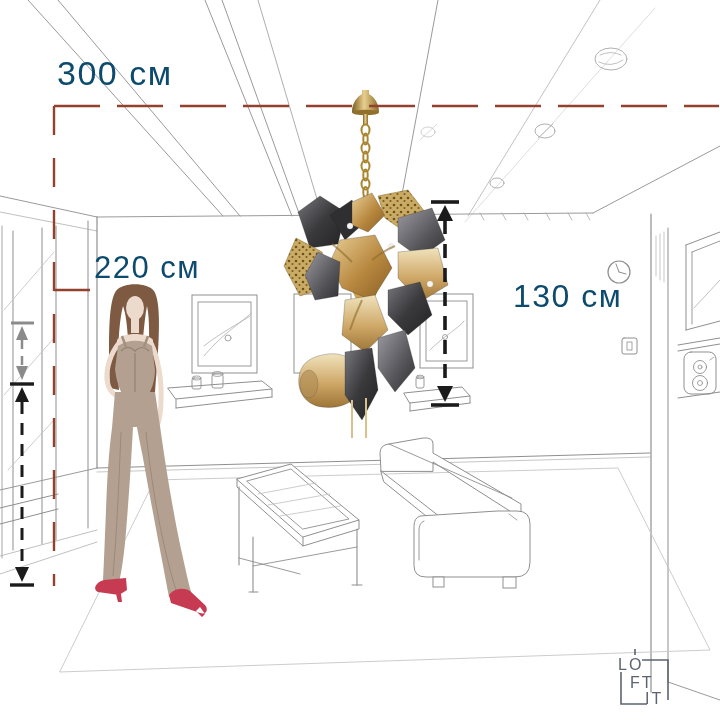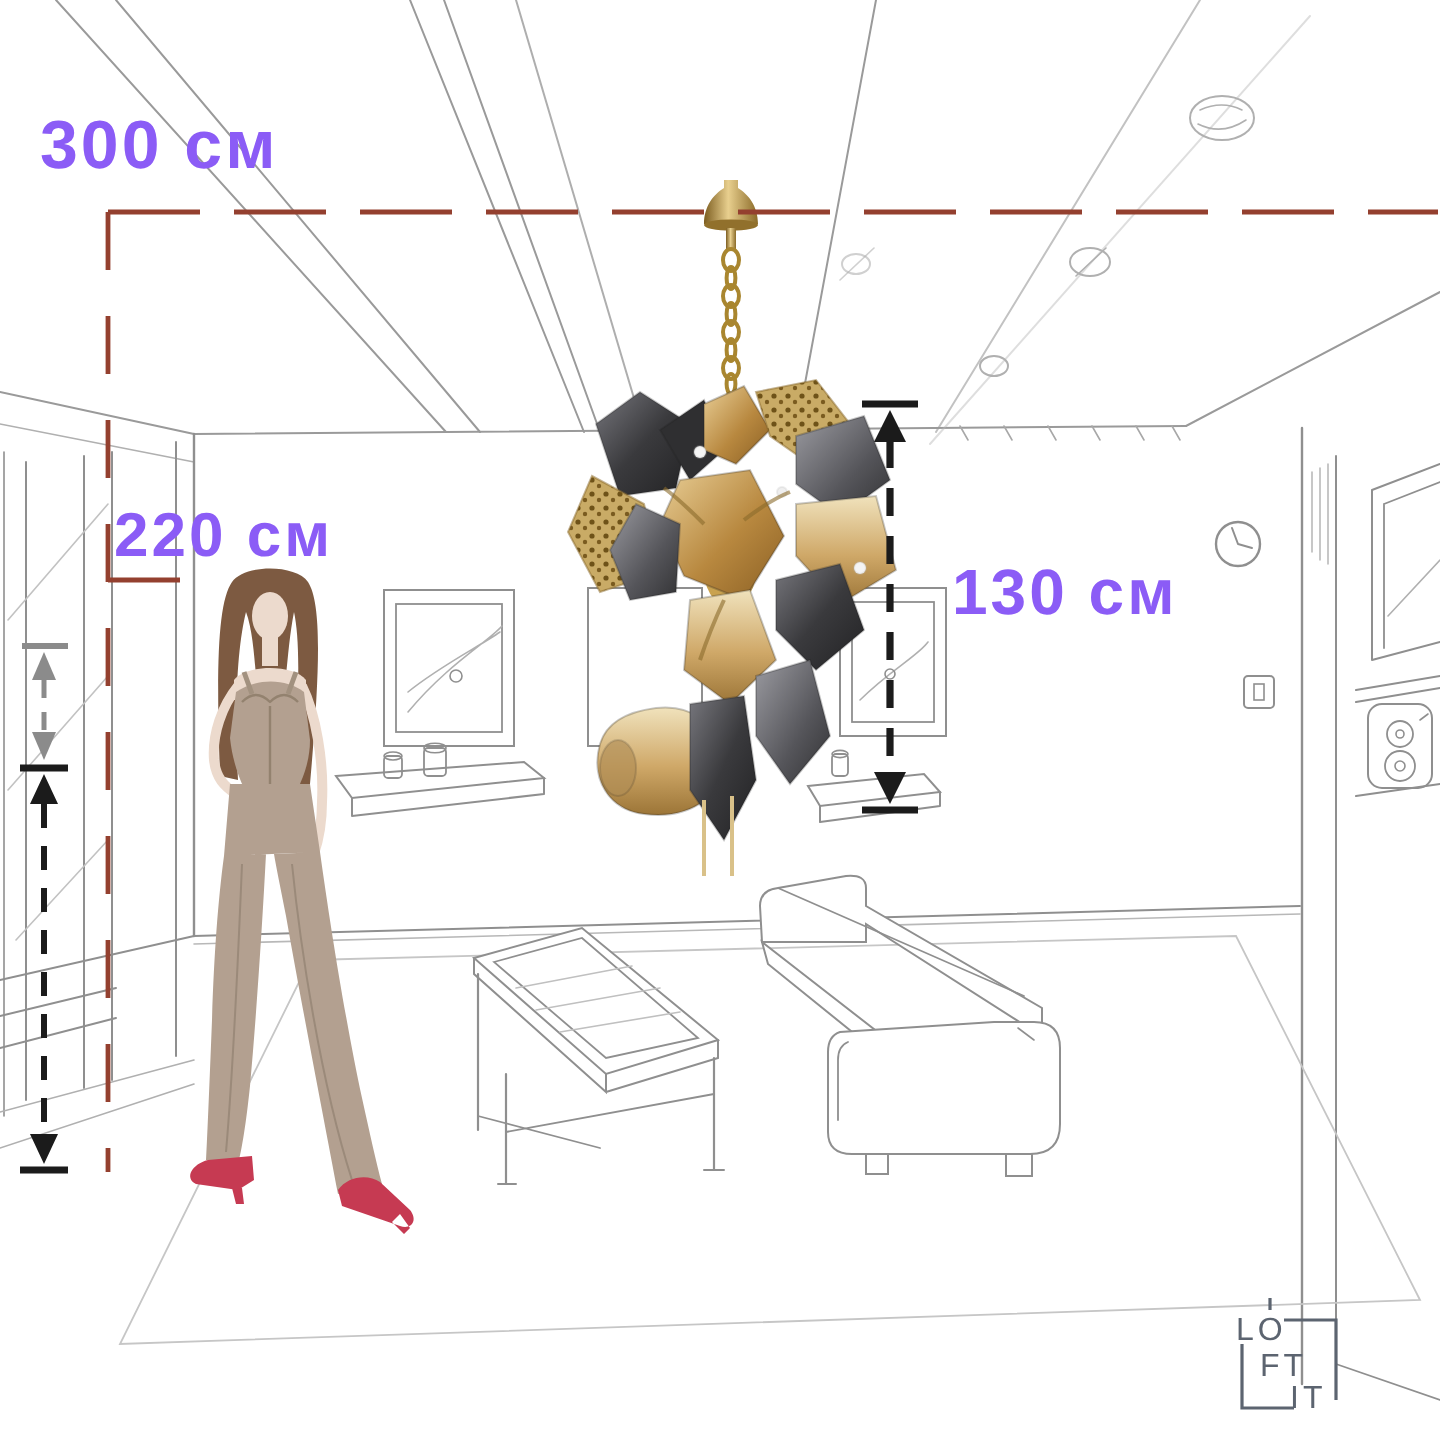--- a/index.html
+++ b/index.html
@@ -1,20 +1,20 @@
 <!DOCTYPE html>
 <html><head>
 <meta charset="utf-8">
 <style>
   html,body{margin:0;padding:0;background:#ffffff;}
   .stage{position:relative;width:720px;height:720px;background:#ffffff;overflow:hidden;
          font-family:"Liberation Sans",sans-serif;}
   .scene{position:absolute;left:0;top:0;}
-  .label{position:absolute;font-weight:700;color:#8b5cf6;letter-spacing:1.5px;line-height:1;
-         font-family:"Liberation Sans",sans-serif;white-space:nowrap;}
+  .label{position:absolute;font-weight:400;color:#0c4a6e;letter-spacing:1.5px;line-height:1;
+         font-family:"Liberation Sans",sans-serif;white-space:nowrap;margin-left:37px;}
   .label-300{left:20px;top:56px;font-size:34px;}
   .label-170{left:57px;top:252px;font-size:31px;}
   .label-130{left:476px;top:280px;font-size:32px;}
   .label-0{left:18px;top:590px;font-size:33px;}
 </style>
 </head>
 <body>
 
 <div class="stage">
 <svg class="scene" width="720" height="720" viewBox="0 0 720 720">

